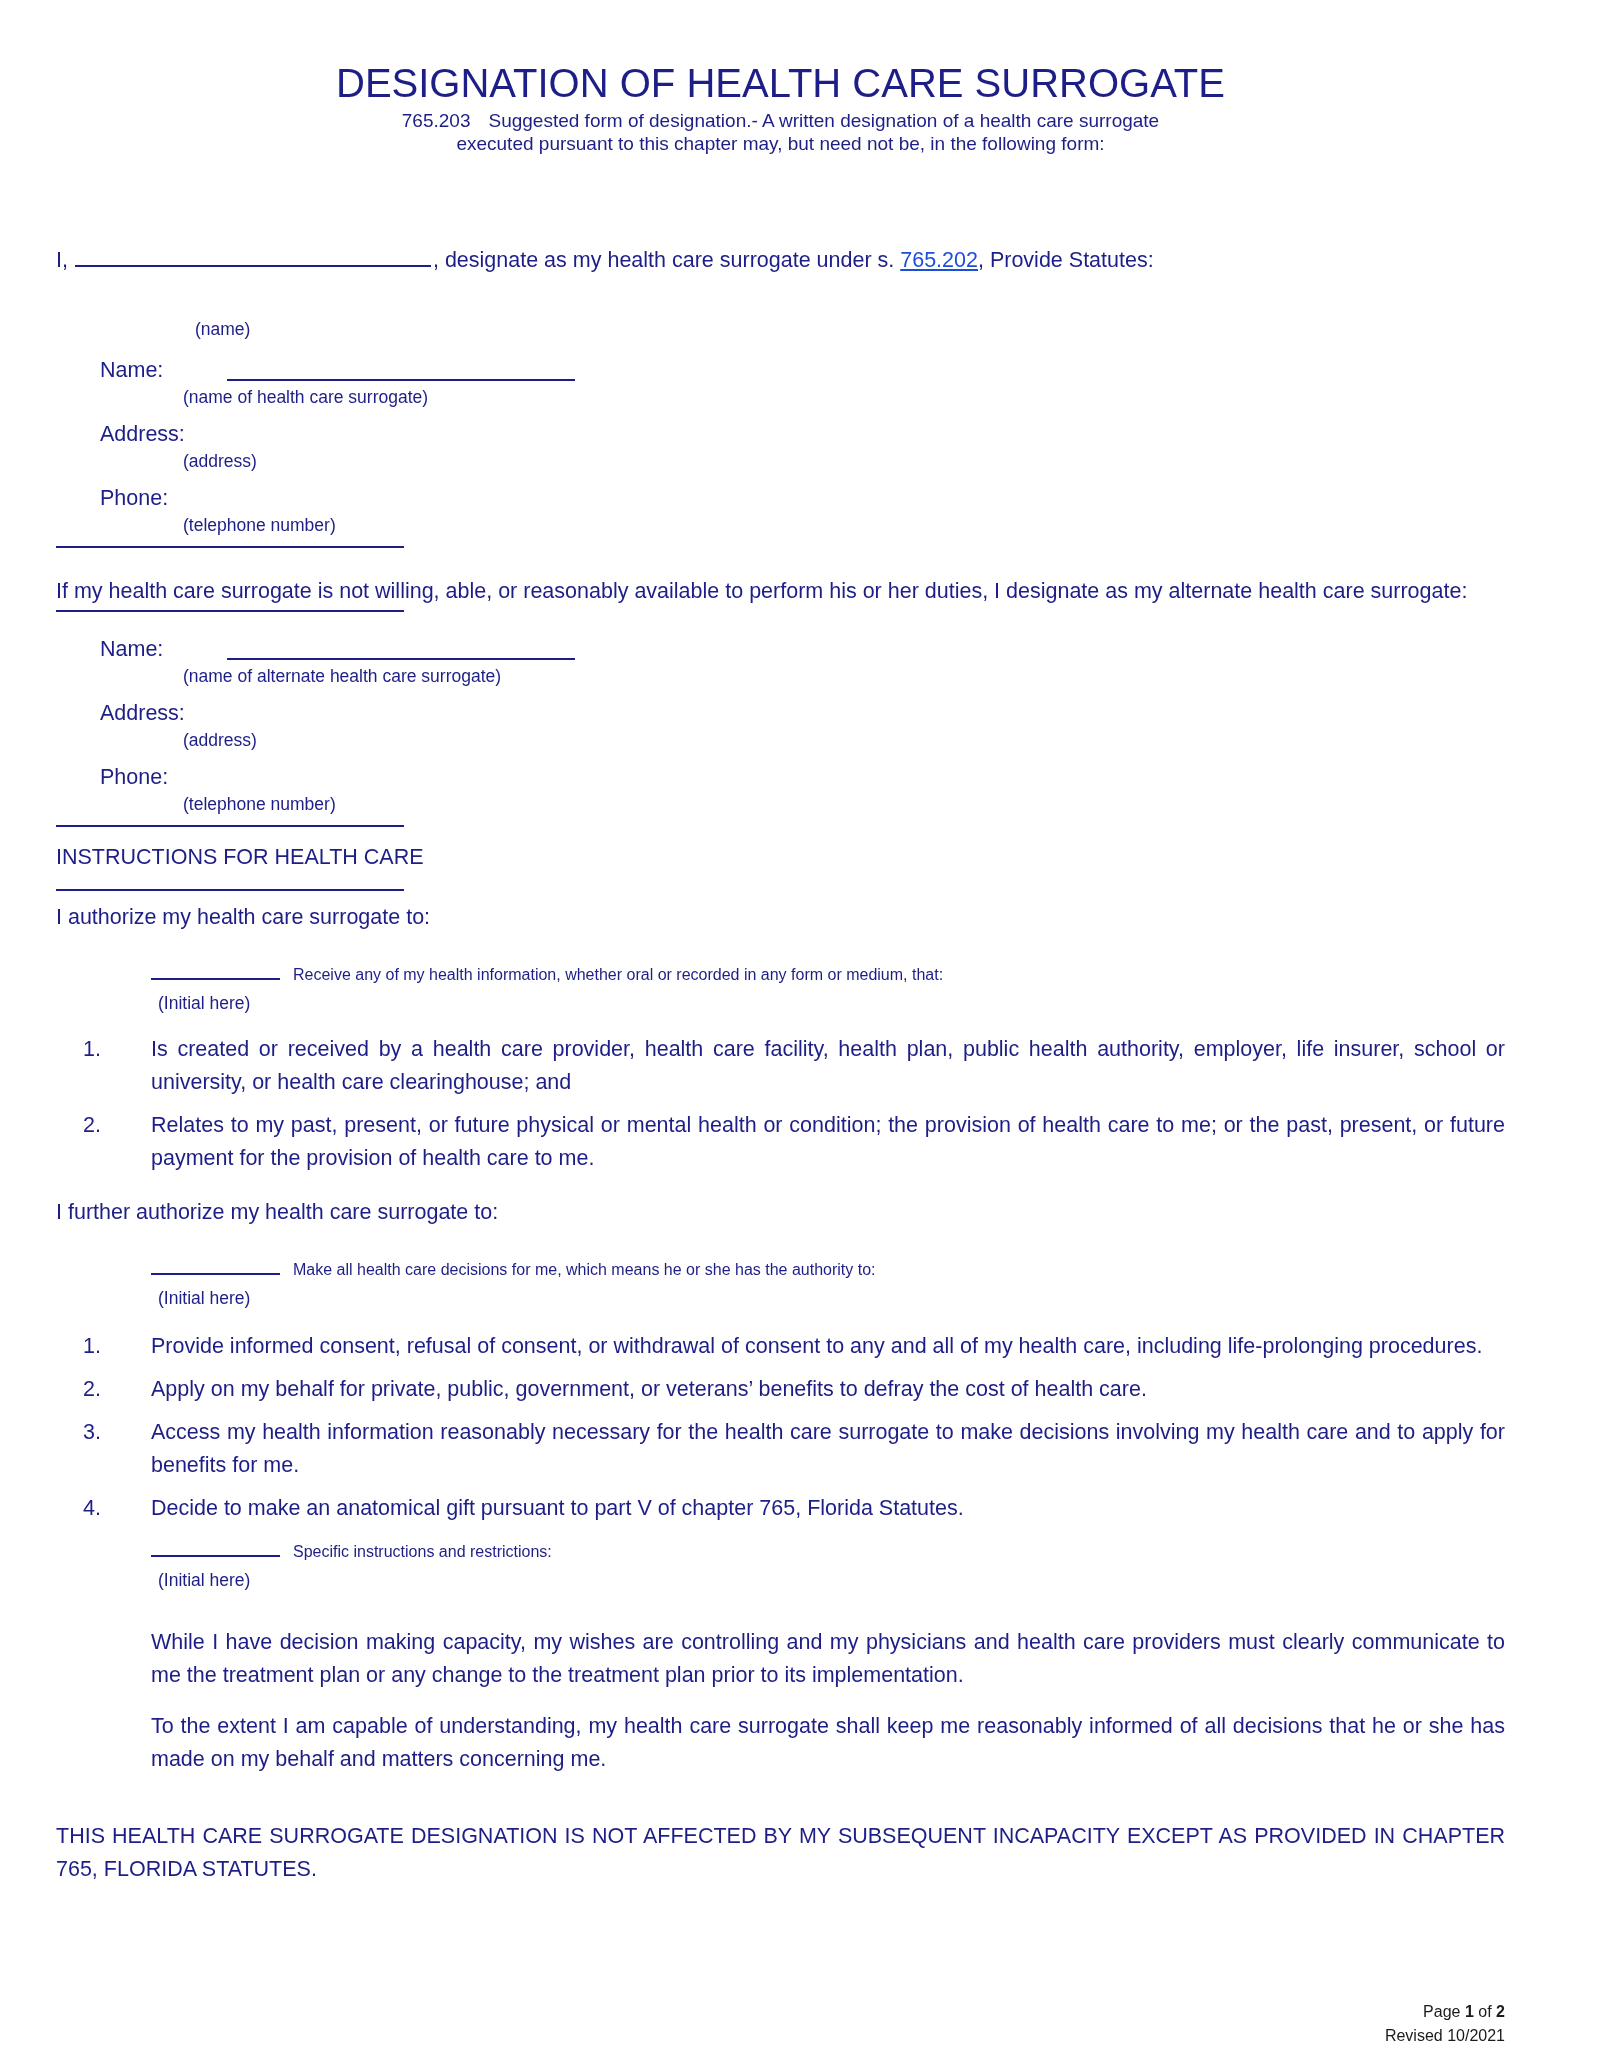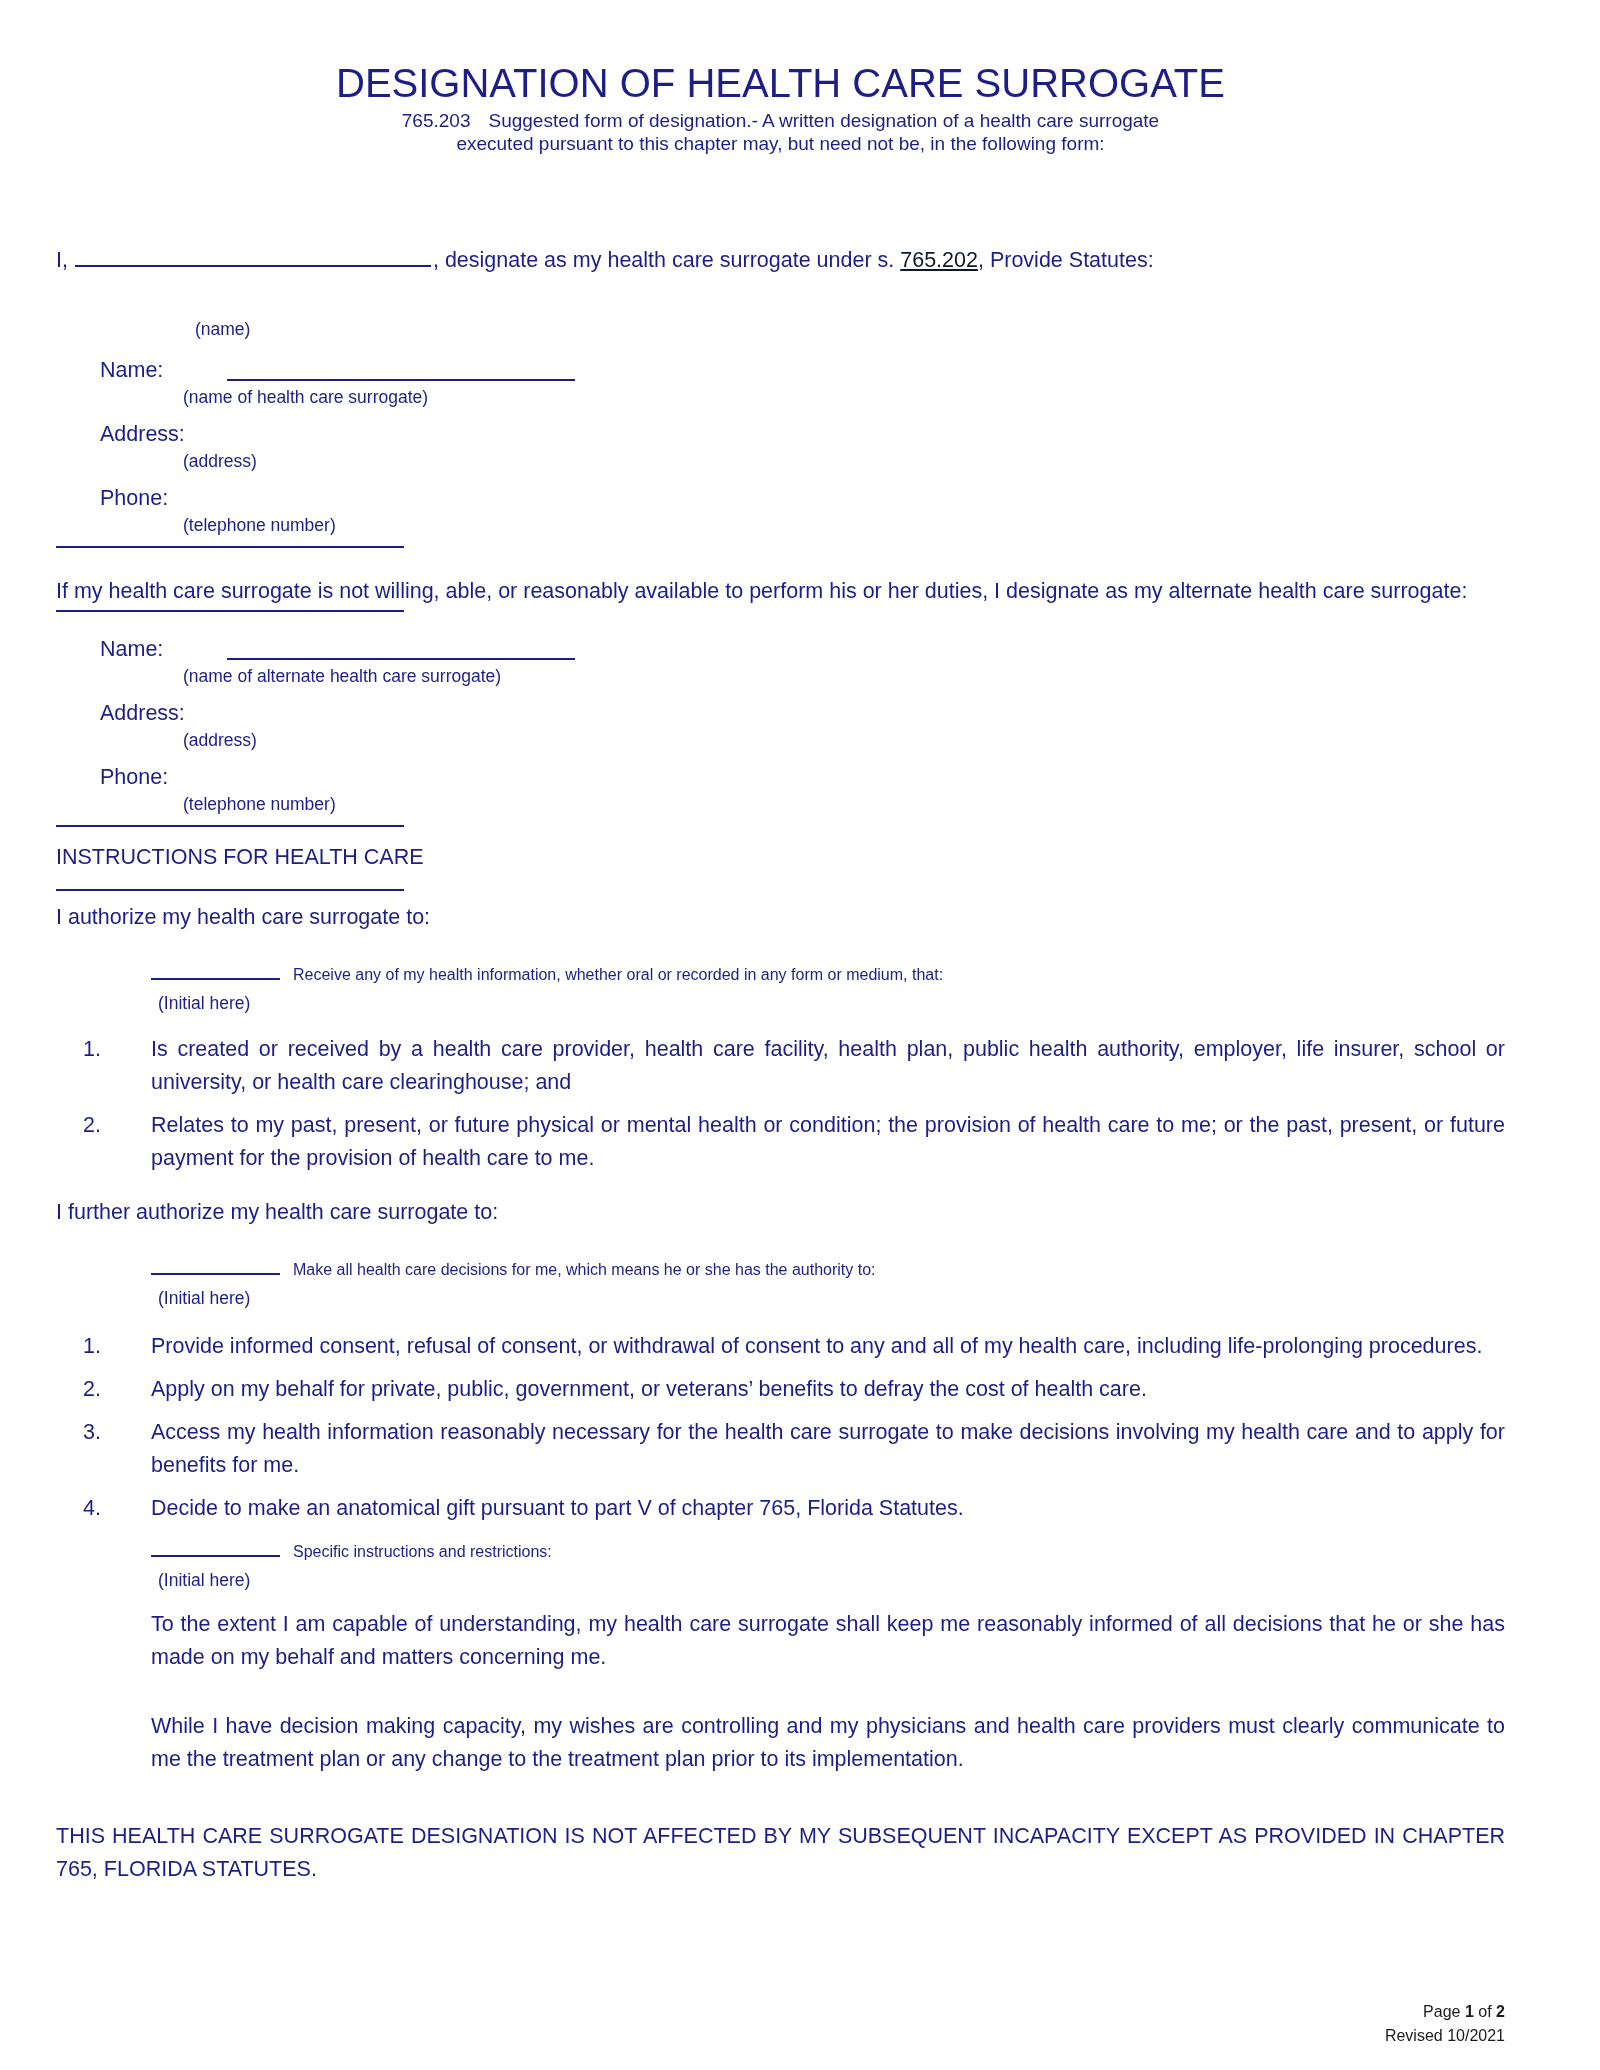--- a/index.html
+++ b/index.html
@@ -50,21 +50,21 @@
 
   .p-further { margin-top: 22px; font-size: 21.5px; line-height: 30px; }
   .olist2 { margin-top: 22px; }
   .irow-specific { margin-top: 12px; }
 
   .indent-para { margin-left: 95px; text-align: justify; }
   .p-capacity { margin-top: 36px; }
   .p-informed { margin-top: 18px; }
   .p-closing { margin-top: 44px; text-align: justify; }
 
-  .stat-link { color: #0f172a; text-decoration: underline; cursor: pointer; }
+  .stat-link { color: #1d4ed8; text-decoration: underline; cursor: pointer; }
 
   .footer {
     position: absolute;
     top: 2000px;
     right: 95px;
     text-align: right;
     color: #1b1b1b;
     font-size: 16px;
     line-height: 24px;
   }
@@ -169,23 +169,23 @@
       <div class="li-num">4.</div>
       <div class="li-text">Decide to make an anatomical gift pursuant to part V of chapter 765, Florida Statutes.</div>
     </div>
   </div>
 
   <div class="irow irow-specific">
     <span class="blank iblank"></span><span>Specific instructions and restrictions:</span>
   </div>
   <div class="caption cap-initial">(Initial here)</div>
 
+  <div class="bodytext indent-para p-capacity">While I have decision making capacity, my wishes are controlling and my physicians and health care providers must clearly communicate to me the treatment plan or any change to the treatment plan prior to its implementation.</div>
+
   <div class="bodytext indent-para p-informed">To the extent I am capable of understanding, my health care surrogate shall keep me reasonably informed of all decisions that he or she has made on my behalf and matters concerning me.</div>
-
-  <div class="bodytext indent-para p-capacity">While I have decision making capacity, my wishes are controlling and my physicians and health care providers must clearly communicate to me the treatment plan or any change to the treatment plan prior to its implementation.</div>
 
   <div class="bodytext p-closing">THIS HEALTH CARE SURROGATE DESIGNATION IS NOT AFFECTED BY MY SUBSEQUENT INCAPACITY EXCEPT AS PROVIDED IN CHAPTER 765, FLORIDA STATUTES.</div>
 
   <div class="footer">
     <div>
       <span>Page</span><span class="fsp"></span><b>1</b><span class="fsp"></span><span>of</span><span class="fsp"></span><b>2</b>
     </div>
     <div>Revised 10/2021</div>
   </div>
 

